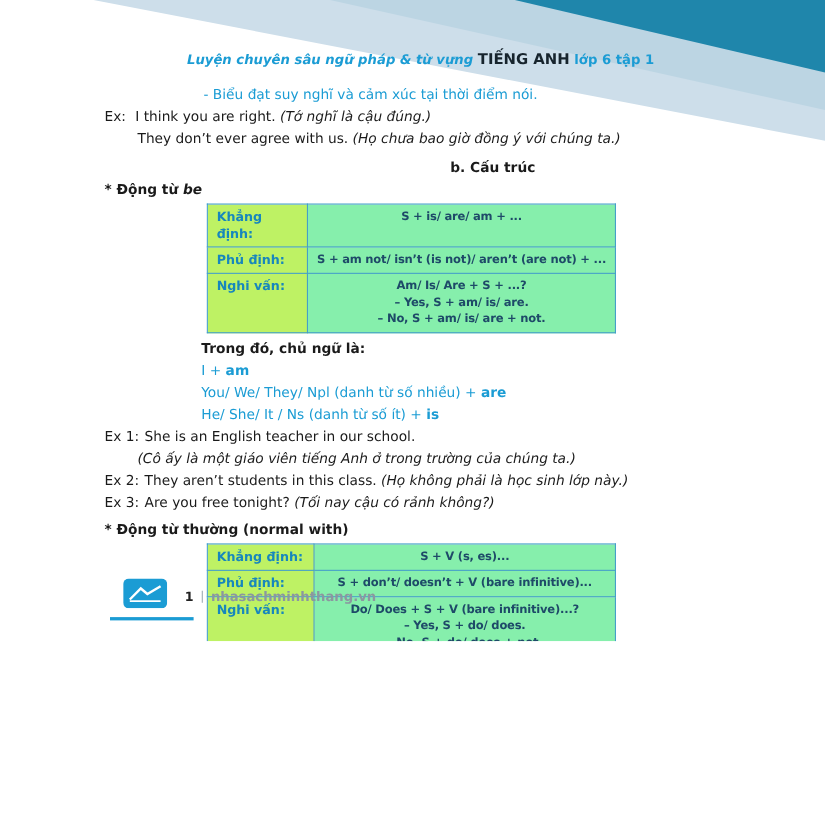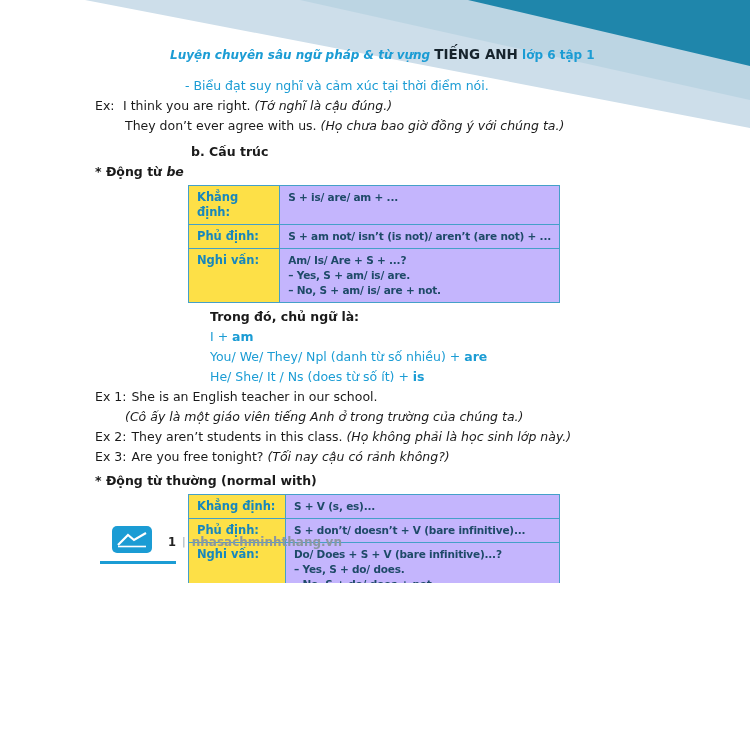--- a/index.html
+++ b/index.html
@@ -14,32 +14,32 @@
   .header-title .hp{color:#1b9cd4;font-style:italic;}
   .header-title .hm{color:#17242d;font-size:13.5px;font-style:normal;}
   .header-title .hs{color:#1b9cd4;}
 
   .content{position:absolute;top:76px;left:95px;right:45px;}
   .line{line-height:20px;font-size:12.5px;}
   .blue{color:#1b9cd4;}
   .bold{font-weight:bold;}
   .it{font-style:italic;}
   .ind30{margin-left:30px;}
-  .ind65{margin-left:96px;}
+  .ind65{margin-left:96px;text-align:center;}
   .ind90{margin-left:90px;}
-  .ind93{margin-left:115px;}
+  .ind93{margin-left:88px;}
   .mt6{margin-top:6px;}
   .mt4{margin-top:4px;}
   .ex-head{display:inline-block;width:28px;}
   .ex-num{margin-right:5px;}
 
   .gram-table{border-collapse:collapse;margin:3px 0 3px 93px;width:372px;}
   .gram-table td{border:1px solid #45a0c8;padding:4px 8px;vertical-align:top;}
-  .cell-label{width:80px;background:#fde047;color:#1787bd;font-weight:bold;font-size:11.5px;line-height:15px;}
-  .cell-value{background:#c4b5fd;color:#1e4a68;font-weight:bold;font-size:10.5px;letter-spacing:-0.2px;white-space:nowrap;}
+  .cell-label{width:80px;background:#bef264;color:#1787bd;font-weight:bold;font-size:11.5px;line-height:15px;}
+  .cell-value{background:#86efac;color:#1e4a68;font-weight:bold;font-size:10.5px;letter-spacing:-0.2px;white-space:nowrap;text-align:center;}
   .vline{line-height:15px;}
 
   .footer{position:absolute;left:100px;bottom:26px;display:flex;align-items:center;}
   .logo-wrap{position:relative;margin-right:16px;margin-left:12px;}
   .footer-rule{position:absolute;left:-12px;bottom:-7px;width:76px;height:3px;background:#1b9cd4;}
   .page-num{font-weight:bold;font-size:11.5px;color:#222222;}
   .sep{color:#9aa7b0;margin:0 6px;font-size:11px;}
   .site{color:#8b97a0;font-weight:bold;font-size:12px;}
 </style>
 </head>
@@ -102,21 +102,21 @@
       </table>
 
     <div class="line bold ind93 mt4">Trong đó, chủ ngữ là:</div>
     <div class="line blue ind93">
       <span>I + </span><span class="bold">am</span>
     </div>
     <div class="line blue ind93">
       <span>You/ We/ They/ Npl (danh từ số nhiều) + </span><span class="bold">are</span>
     </div>
     <div class="line blue ind93">
-      <span>He/ She/ It / Ns (does từ số ít) + </span><span class="bold">is</span>
+      <span>He/ She/ It / Ns (danh từ số ít) + </span><span class="bold">is</span>
     </div>
 
     <div class="line">
       <span class="ex-num">Ex 1:</span><span>She is an English teacher in our school.</span>
     </div>
     <div class="line it ind30">(Cô ấy là một giáo viên tiếng Anh ở trong trường của chúng ta.)</div>
     <div class="line">
       <span class="ex-num">Ex 2:</span><span>They aren’t students in this class.</span>
       <span class="it">(Họ không phải là học sinh lớp này.)</span>
     </div>

